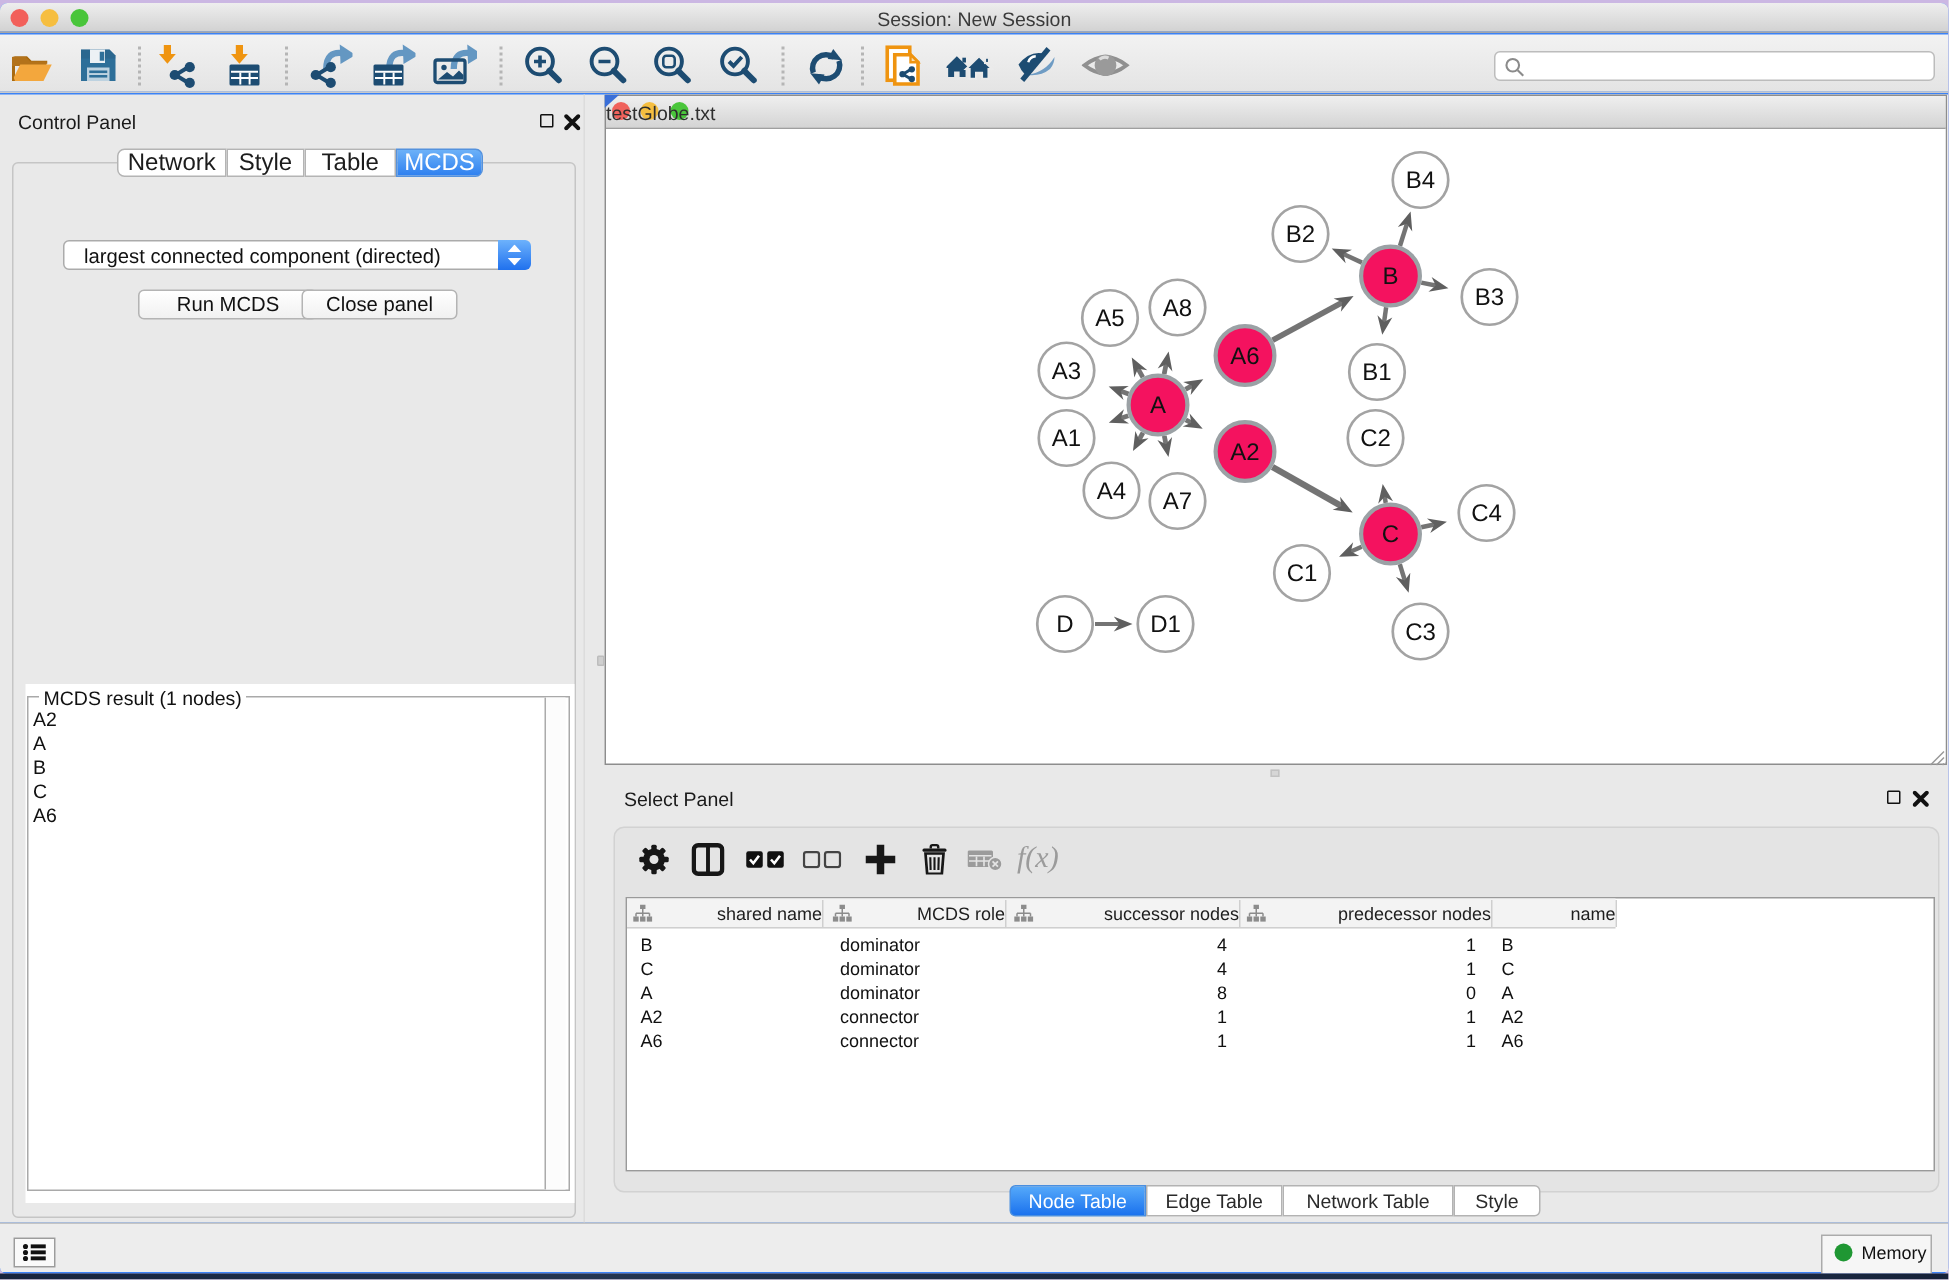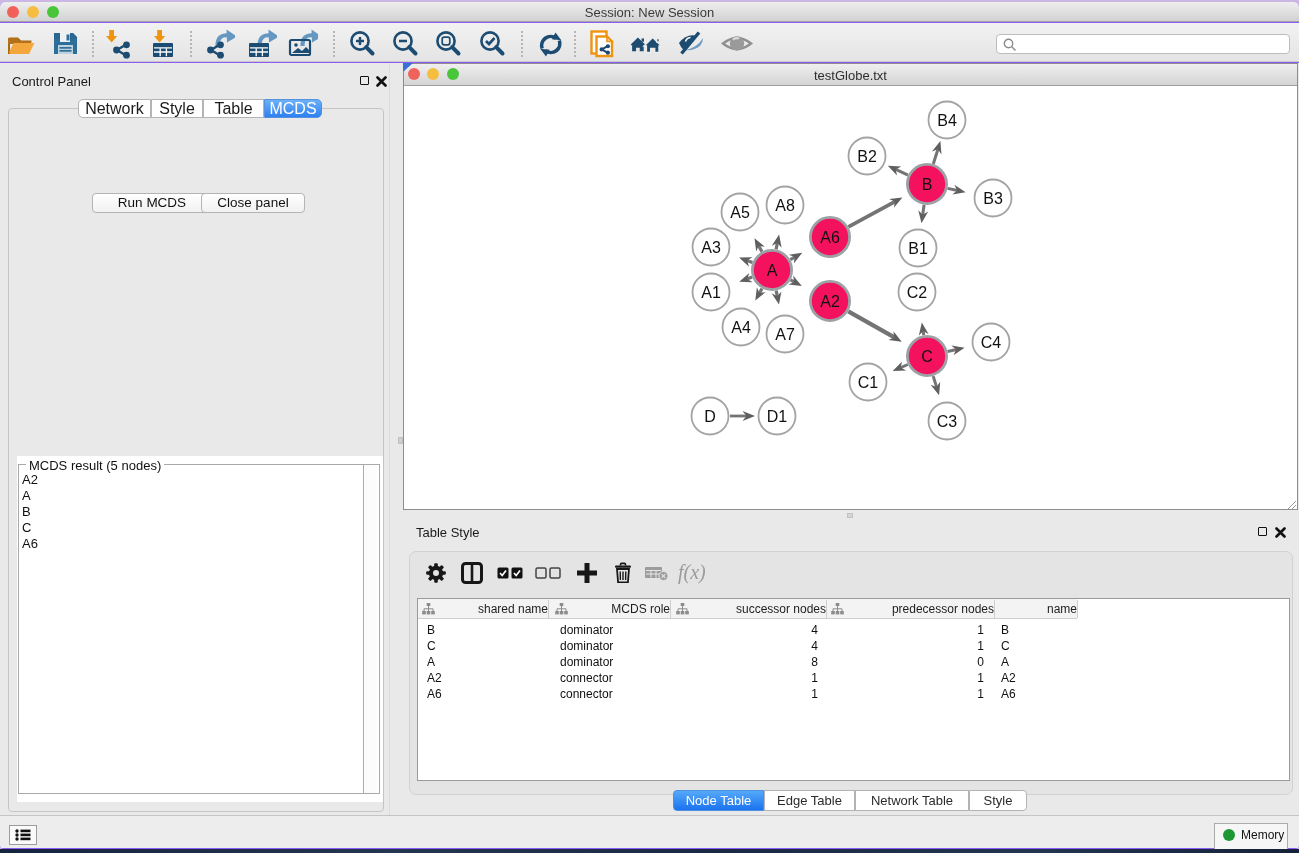--- a/index.html
+++ b/index.html
@@ -1,20 +1,20 @@
 <!DOCTYPE html>
 <html><head>
 <meta charset="utf-8">
 <style>
 *{margin:0;padding:0;box-sizing:border-box}
 html,body{width:1299px;height:853px;overflow:hidden}
 body{font-family:"Liberation Sans",sans-serif;background:#cbb7e3;position:relative}
 .abs{position:absolute}
 #deskbottom{left:0;top:849px;width:1299px;height:4px;background:linear-gradient(90deg,#16233d,#243551 30%,#1a2942 55%,#223450 80%,#152138)}
-#appwin{left:0;top:2px;width:1299px;height:847px;background:#8b5cf6;border-radius:5px 5px 4px 4px;overflow:hidden}
+#appwin{left:0;top:2px;width:1299px;height:847px;background:#3b82f6;border-radius:5px 5px 4px 4px;overflow:hidden}
 #titlebar{left:0;top:0;width:1299px;height:20px;background:linear-gradient(#eeeeee,#d2d2d2);border-bottom:1px solid #a5a5a5;}
 #titlebar .tl{top:4px;width:12px;height:12px;border-radius:50%}
 #title{width:100%;text-align:center;top:3px;font-size:13px;color:#3a3a3a}
 #toolbar{left:0;top:21px;width:1299px;height:39px;background:linear-gradient(#f2f2f2,#e4e4e4);border-bottom:1px solid #c9c9c9}
 .tsep{top:8px;width:0;height:26px;border-left:2px dotted #b5b5b5}
 #statusline{left:0;top:813px;width:1299px;height:1px;background:#c4c4c4}
 #statusbar{left:0;top:814px;width:1299px;height:32px;background:#ededed}
 #cpanel{left:0;top:61px;width:390px;height:752px;background:#e9e9e9}
 .seg{height:19px;font-size:16px;text-align:center;line-height:18px;color:#1c1c1c;background:#fff;border:1px solid #b4b4b4}
 .segsel{background:linear-gradient(#6cb1f8,#2e80f0);color:#fff;border-color:#5592dd}
@@ -200,40 +200,49 @@
       <div class="abs" style="left:12px;top:11px;font-size:13px;color:#1a1a1a">Control Panel</div>
       <div class="abs" style="left:360px;top:13px;width:9px;height:9px;border:1.5px solid #111;border-radius:1px"></div>
       <svg class="abs" width="11" height="11" style="left:376px;top:13px">
         <path d="M1.5 1.5 L9.5 9.5 M9.5 1.5 L1.5 9.5" stroke="#111" stroke-width="2.6" stroke-linecap="round"></path>
       </svg>
       <div class="abs" style="left:8px;top:45px;width:376px;height:704px;border:1px solid #c5c5c5;border-radius:4px;background:#e9e9e9"></div>
       <div class="abs seg" style="left:78px;top:36px;width:73px;border-radius:5px 0 0 5px">Network</div>
       <div class="abs seg" style="left:151px;top:36px;width:52px;">Style</div>
       <div class="abs seg" style="left:203px;top:36px;width:61px;">Table</div>
       <div class="abs seg segsel" style="left:264px;top:36px;width:58px;border-radius:0 5px 5px 0">MCDS</div>
+      <div class="abs" style="left:42px;top:97px;width:311px;height:20px;background:#fff;border:1px solid #ababab;border-radius:4px">
+        <div class="abs" style="left:13px;top:2px;font-size:13.5px;color:#111">largest connected component (directed)</div>
+        <div class="abs" style="left:289px;top:-1px;width:22px;height:20px;background:linear-gradient(#6db2fc,#2071ee);border-radius:0 4px 4px 0">
+          <svg width="12" height="14" style="position:absolute;left:5px;top:3px">
+            <polygon points="6,0 10.5,5 1.5,5" fill="#fff"></polygon>
+            <polygon points="6,14 10.5,9 1.5,9" fill="#fff"></polygon>
+          </svg>
+        </div>
+      </div>
       <div class="abs btn" style="left:92px;top:130px;width:120px">Run MCDS</div>
       <div class="abs btn" style="left:201px;top:130px;width:104px">Close panel</div>
       <div class="abs" style="left:17px;top:393px;width:366px;height:346px;background:#fff"></div>
       <div class="abs" style="left:18px;top:401px;width:362px;height:330px;border:1px solid #a9a9a9"></div>
-      <div class="abs" style="left:26px;top:395px;background:#fff;padding:0 3px;font-size:13px;color:#111">MCDS result (5 nodes)</div>
+      <div class="abs" style="left:26px;top:395px;background:#fff;padding:0 3px;font-size:13px;color:#111">MCDS result (1 nodes)</div>
       <div class="abs" style="left:363px;top:402px;width:14px;height:328px;background:#fcfcfc;border-left:1px solid #ababab"></div>
       <div class="abs" style="left:22px;top:409px;font-size:13px;color:#111">A2</div>
       <div class="abs" style="left:22px;top:425px;font-size:13px;color:#111">A</div>
       <div class="abs" style="left:22px;top:441px;font-size:13px;color:#111">B</div>
       <div class="abs" style="left:22px;top:457px;font-size:13px;color:#111">C</div>
       <div class="abs" style="left:22px;top:473px;font-size:13px;color:#111">A6</div>
     </div>
   <div class="abs" style="left:389px;top:61px;width:1px;height:752px;background:#dcdcdc"></div>
   <div id="workspace" class="abs">
     <div id="netwin" class="abs">
       <div id="nettitle" class="abs">
         <div class="abs" style="left:4px;top:4px;width:12px;height:12px;border-radius:50%;background:#f0625c"></div>
         <div class="abs" style="left:23px;top:4px;width:12px;height:12px;border-radius:50%;background:#f5be40"></div>
         <div class="abs" style="left:43px;top:4px;width:12px;height:12px;border-radius:50%;background:#4ac63b"></div>
-        <div class="abs" style="width:100%;top:4px;text-align:center;font-size:13px;color:#2e2e2e">testGlobe.txt</div>
+        <div class="abs" style="width:100%;top:4px;text-align:left;font-size:13px;color:#2e2e2e">testGlobe.txt</div>
       </div>
       <div id="netcanvas" class="abs">
           <svg width="893" height="423" style="position:absolute;left:0;top:0">
 <line x1="357.9" y1="165.6" x2="353.9" y2="158.4" stroke="#747474" stroke-width="3.2"></line>
 <line x1="372.1" y1="163.4" x2="373.7" y2="155.3" stroke="#747474" stroke-width="3.2"></line>
 <line x1="348.4" y1="176.6" x2="341.6" y2="174.1" stroke="#747474" stroke-width="3.2"></line>
 <line x1="348.2" y1="191.1" x2="341.8" y2="193.4" stroke="#747474" stroke-width="3.2"></line>
 <line x1="358.0" y1="202.4" x2="354.7" y2="208.5" stroke="#747474" stroke-width="3.2"></line>
 <line x1="372.2" y1="204.6" x2="373.6" y2="211.7" stroke="#747474" stroke-width="3.2"></line>
 <line x1="386.3" y1="173.6" x2="392.1" y2="170.3" stroke="#747474" stroke-width="3.2"></line>
@@ -315,21 +324,21 @@
     </div>
     <svg class="abs" width="10" height="9" style="left:13px;top:0px">
         <polygon points="0,0 10,0 0,9" fill="#3a6fd8"></polygon>
       </svg>
     <div class="abs" style="left:8px;top:374px;width:5px;height:7px;background:#cfcfcf;border:1px solid #bdbdbd;border-radius:1px"></div>
     <svg class="abs" width="11" height="11" style="left:896px;top:437px">
         <path d="M10 1 L1 10 M10 5 L5 10 M10 9 L9 10" stroke="#9a9a9a" stroke-width="1"></path>
       </svg>
     <div class="abs" style="left:457px;top:450px;width:6px;height:5px;background:#d6d6d6;border:1px solid #c2c2c2"></div>
     <div id="tpanel" class="abs">
-        <div class="abs" style="left:14px;top:5px;font-size:13px;color:#1a1a1a">Table Style</div>
+        <div class="abs" style="left:14px;top:5px;font-size:13px;color:#1a1a1a">Select Panel</div>
         <div class="abs" style="left:856px;top:7px;width:9px;height:9px;border:1.5px solid #111;border-radius:1px"></div>
         <svg class="abs" width="11" height="11" style="left:873px;top:7px">
           <path d="M1.5 1.5 L9.5 9.5 M9.5 1.5 L1.5 9.5" stroke="#111" stroke-width="2.6" stroke-linecap="round"></path>
         </svg>
         <div class="abs" style="left:7px;top:31px;width:884px;height:244px;background:#e4e4e4;border:1px solid #d2d2d2;border-radius:7px"></div>
         <svg class="abs" width="24" height="24" style="left:22px;top:41px">
           <g fill="#171717">
             <rect x="10.2" y="2.2" width="3.6" height="19.6" rx="1" transform="rotate(0 12 12)"></rect>
             <rect x="10.2" y="2.2" width="3.6" height="19.6" rx="1" transform="rotate(45 12 12)"></rect>
             <rect x="10.2" y="2.2" width="3.6" height="19.6" rx="1" transform="rotate(90 12 12)"></rect>

